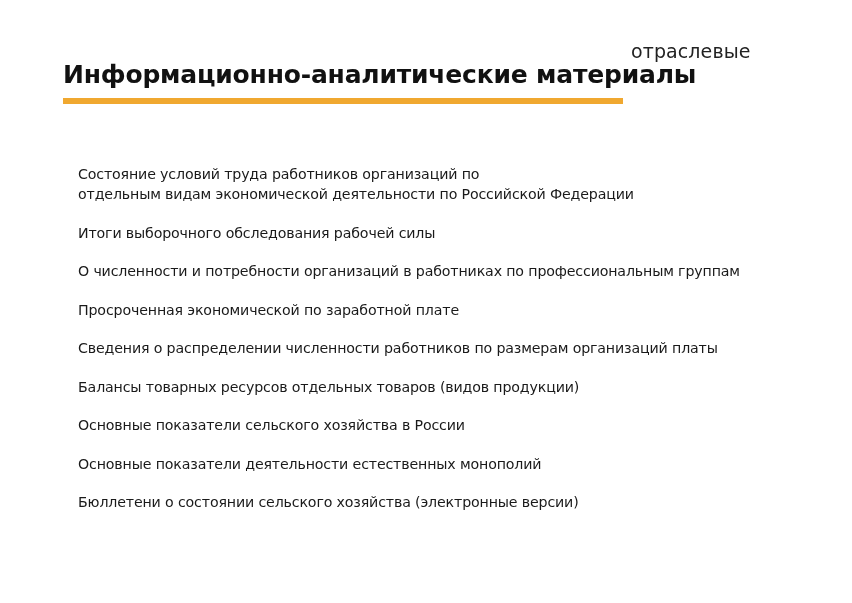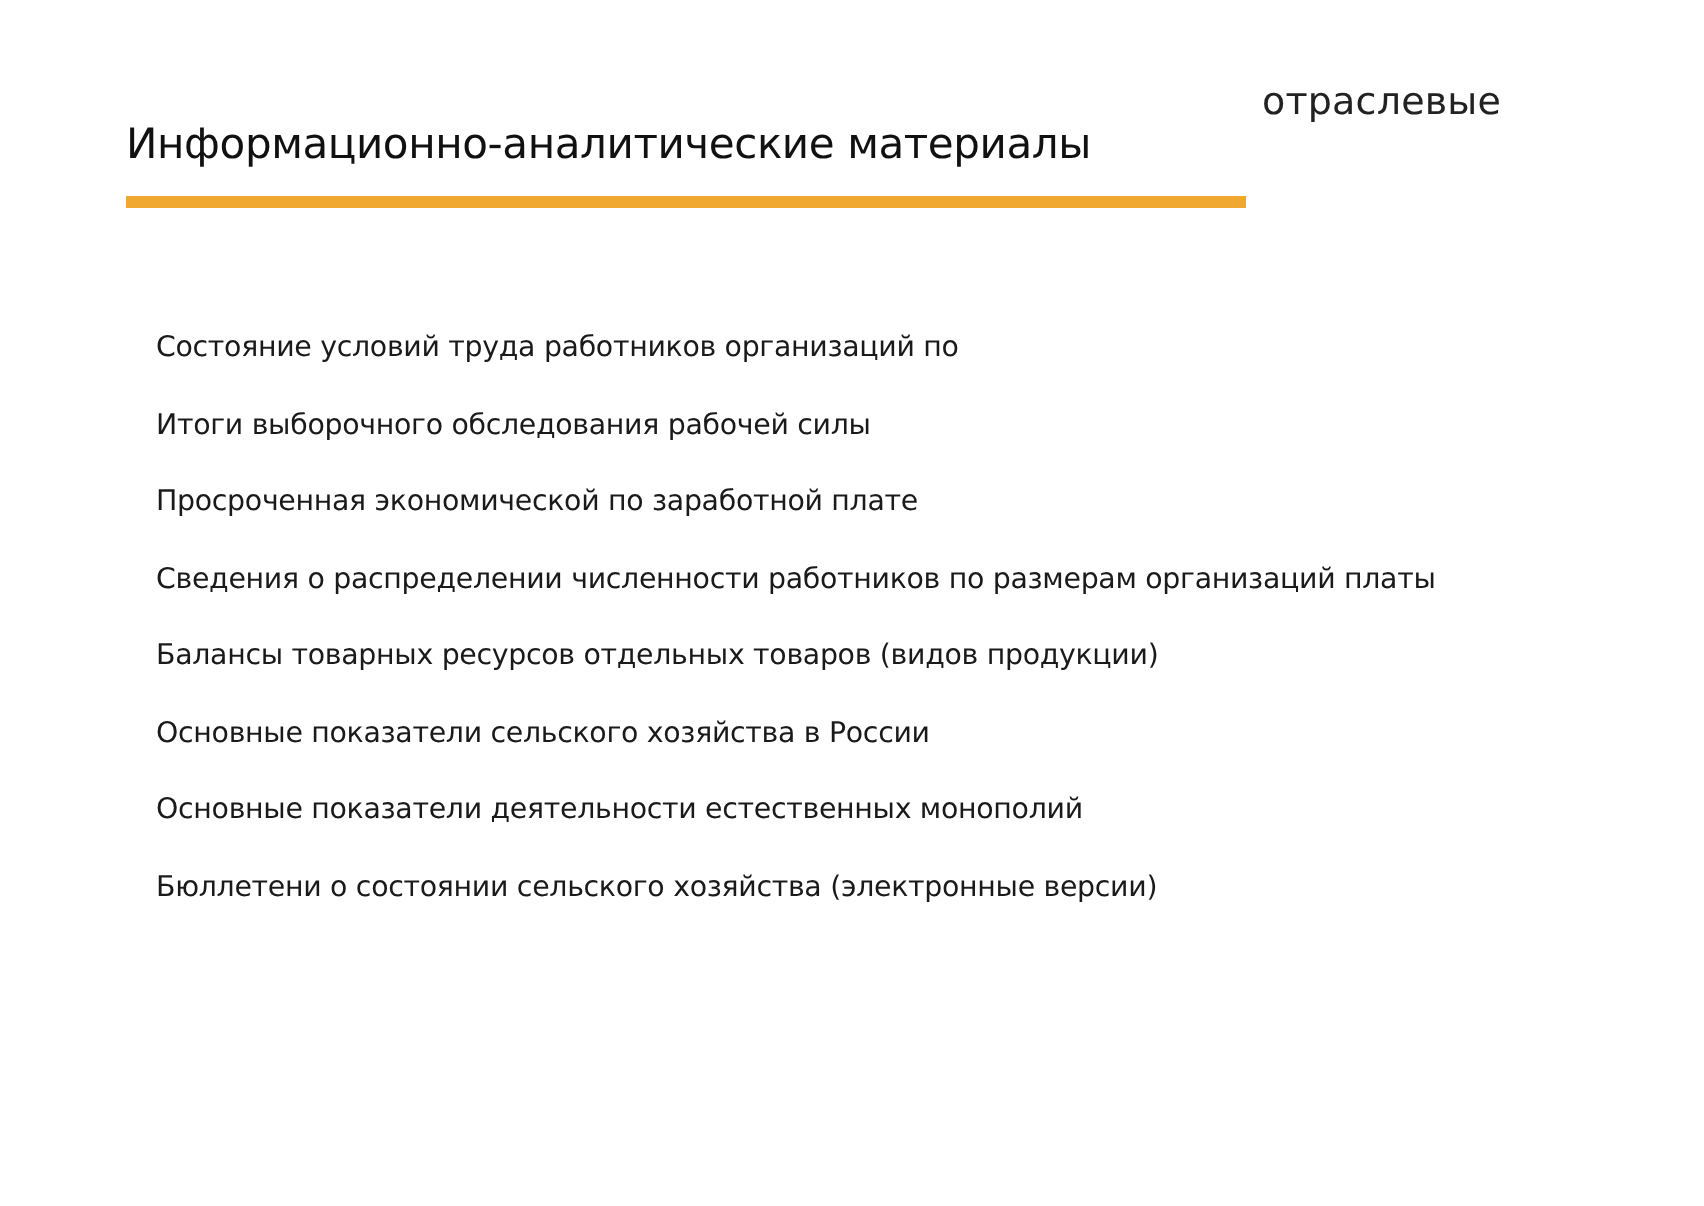--- a/index.html
+++ b/index.html
@@ -21,22 +21,22 @@
       top: 40px;
       font-size: 19px;
       color: #222;
       letter-spacing: 0.1px;
     }
     .page-title {
       position: absolute;
       left: 63px;
       top: 60px;
       margin: 0;
-      font-size: 21px;
-      font-weight: normal;
+      font-size: 25px;
+      font-weight: bold;
       color: #111;
       letter-spacing: -0.2px;
       white-space: nowrap;
     }
     .title-underline {
       position: absolute;
       left: 63px;
       top: 98px;
       width: 560px;
       height: 6px;
@@ -69,23 +69,27 @@
 
 <div class="category-label">отраслевые</div>
 
 <h1 class="page-title">Информационно-аналитические материалы</h1>
 
 <div class="title-underline"></div>
 
 <ul class="materials-list">
   <li class="material-item double">
     <span class="line">Состояние условий труда работников организаций по</span>
+    <span class="line">отдельным видам экономической деятельности по Российской Федерации</span>
   </li>
   <li class="material-item single">
     <span class="line">Итоги выборочного обследования рабочей силы</span>
+  </li>
+  <li class="material-item single">
+    <span class="line">О численности и потребности организаций в работниках по профессиональным группам</span>
   </li>
   <li class="material-item single">
     <span class="line">Просроченная экономической по заработной плате</span>
   </li>
   <li class="material-item single">
     <span class="line">Сведения о распределении численности работников по размерам организаций платы</span>
   </li>
   <li class="material-item single">
     <span class="line">Балансы товарных ресурсов отдельных товаров (видов продукции)</span>
   </li>

